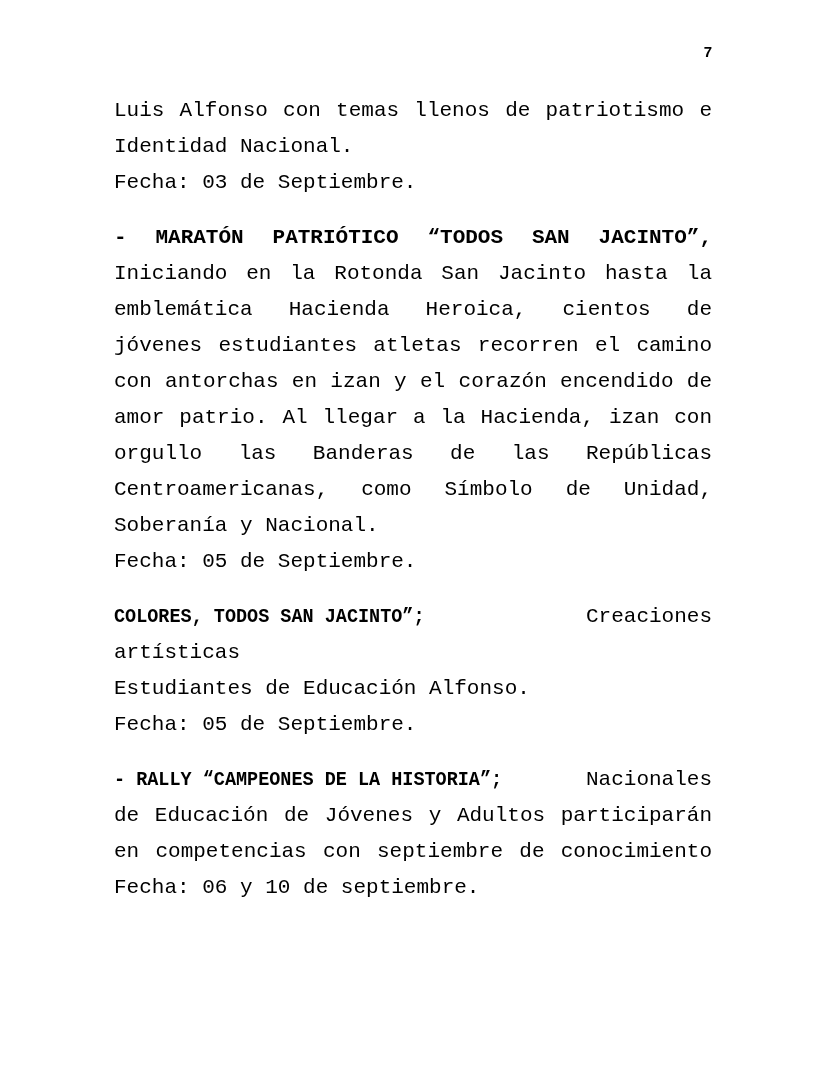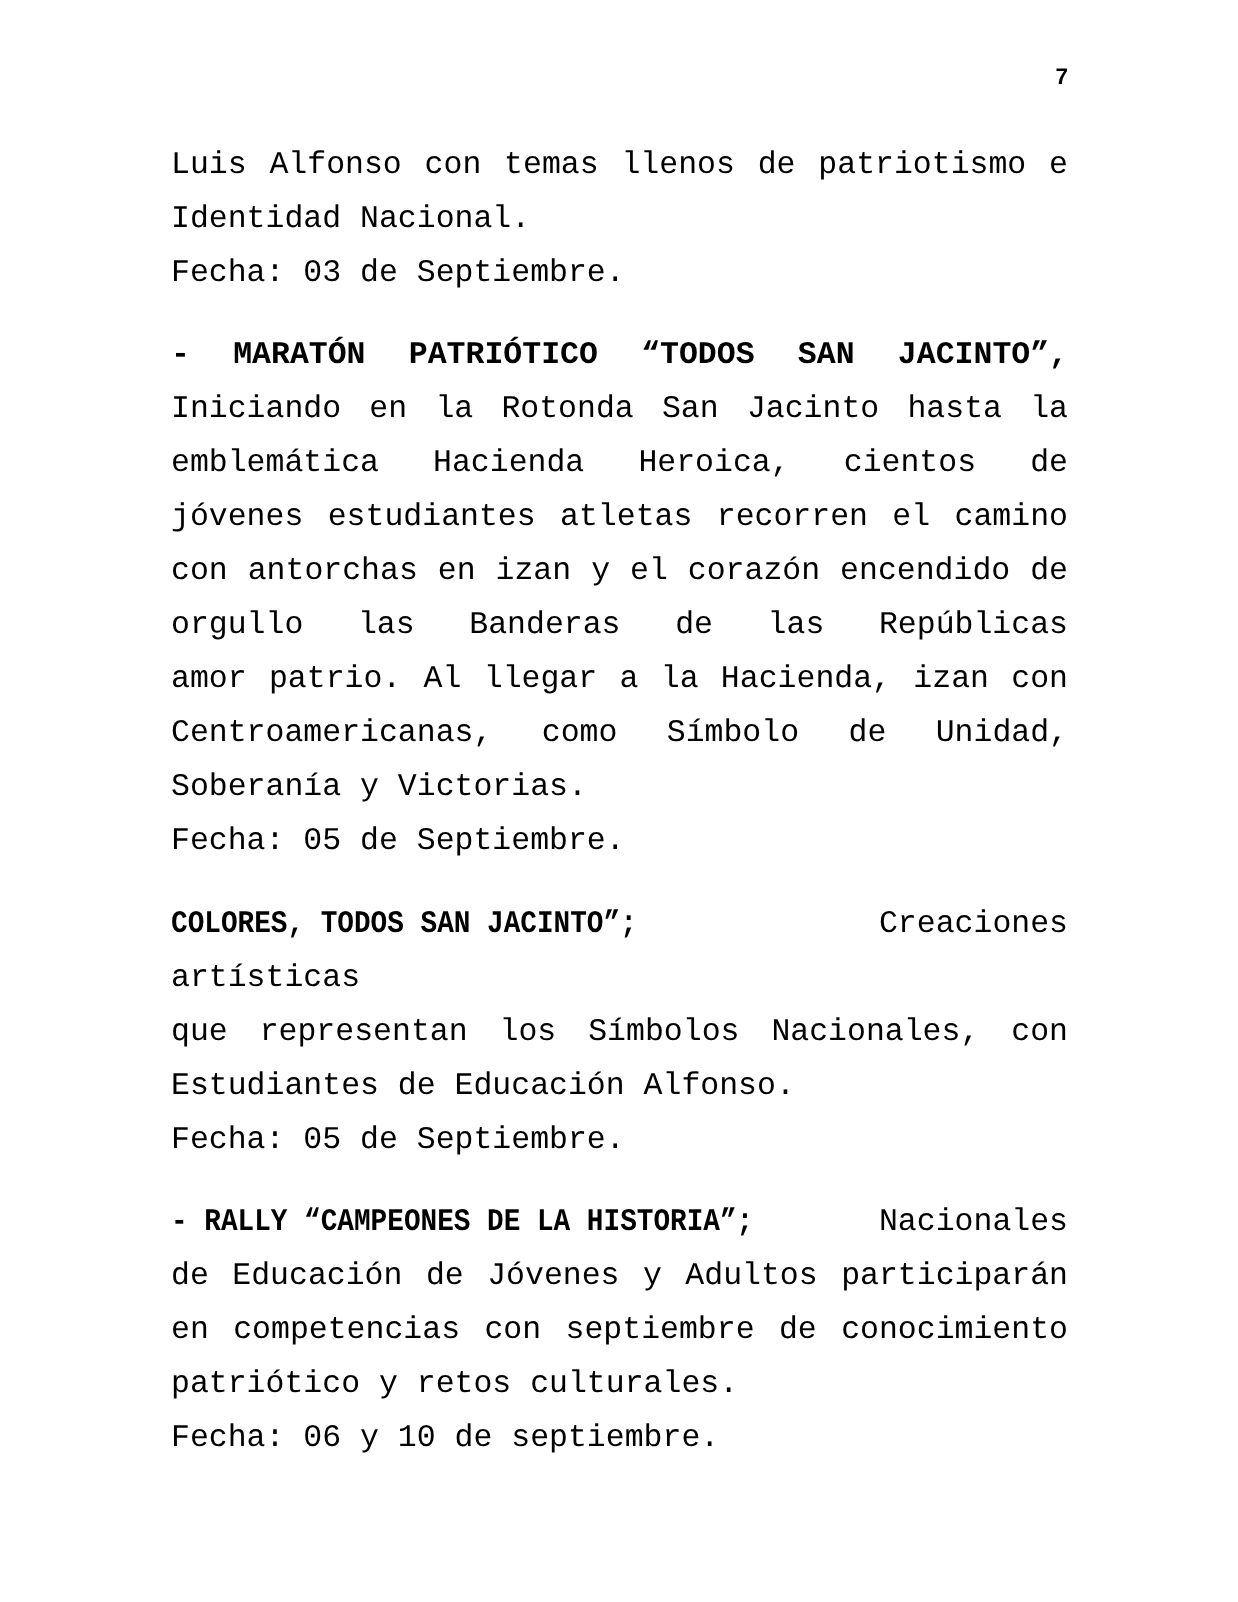--- a/index.html
+++ b/index.html
@@ -89,34 +89,32 @@
         <span class="line just"><span>Luis Alfonso con temas llenos de patriotismo e</span></span>
         <span class="line flush"><span>Identidad Nacional.</span></span>
         <span class="line flush"><span>Fecha: 03 de Septiembre.</span></span>
       </div>
       <div class="para">
         <span class="line just"><span class="bold">- MARATÓN PATRIÓTICO “TODOS SAN JACINTO”,</span></span>
         <span class="line just"><span>Iniciando en la Rotonda San Jacinto hasta la</span></span>
         <span class="line just"><span>emblemática Hacienda Heroica, cientos de</span></span>
         <span class="line just"><span>jóvenes estudiantes atletas recorren el camino</span></span>
         <span class="line just"><span>con antorchas en izan y el corazón encendido de</span></span>
+        <span class="line just"><span>amor patrio. Al llegar a la Hacienda, izan con</span></span>
         <span class="line just"><span>orgullo las Banderas de las Repúblicas</span></span>
-        <span class="line just"><span>amor patrio. Al llegar a la Hacienda, izan con</span></span>
         <span class="line just"><span>Centroamericanas, como Símbolo de Unidad,</span></span>
-        <span class="line flush"><span>Soberanía y Victorias.</span></span>
+        <span class="line flush"><span>Soberanía y Nacional.</span></span>
         <span class="line flush"><span>Fecha: 05 de Septiembre.</span></span>
       </div>
       <div class="para">
         <span class="line just"><span class="bold cond">COLORES, TODOS SAN JACINTO”;</span><span> Creaciones artísticas</span></span>
-        <span class="line just"><span>que representan los Símbolos Nacionales, con</span></span>
         <span class="line flush"><span>Estudiantes de Educación Alfonso.</span></span>
         <span class="line flush"><span>Fecha: 05 de Septiembre.</span></span>
       </div>
       <div class="para">
         <span class="line just"><span class="bold cond">- RALLY “CAMPEONES DE LA HISTORIA”;</span><span> Nacionales</span></span>
         <span class="line just"><span>de Educación de Jóvenes y Adultos participarán</span></span>
         <span class="line just"><span>en competencias con septiembre de conocimiento</span></span>
-        <span class="line flush"><span>patriótico y retos culturales.</span></span>
         <span class="line flush"><span>Fecha: 06 y 10 de septiembre.</span></span>
       </div>
     </div>
 
 </div>
 
 </body></html>

